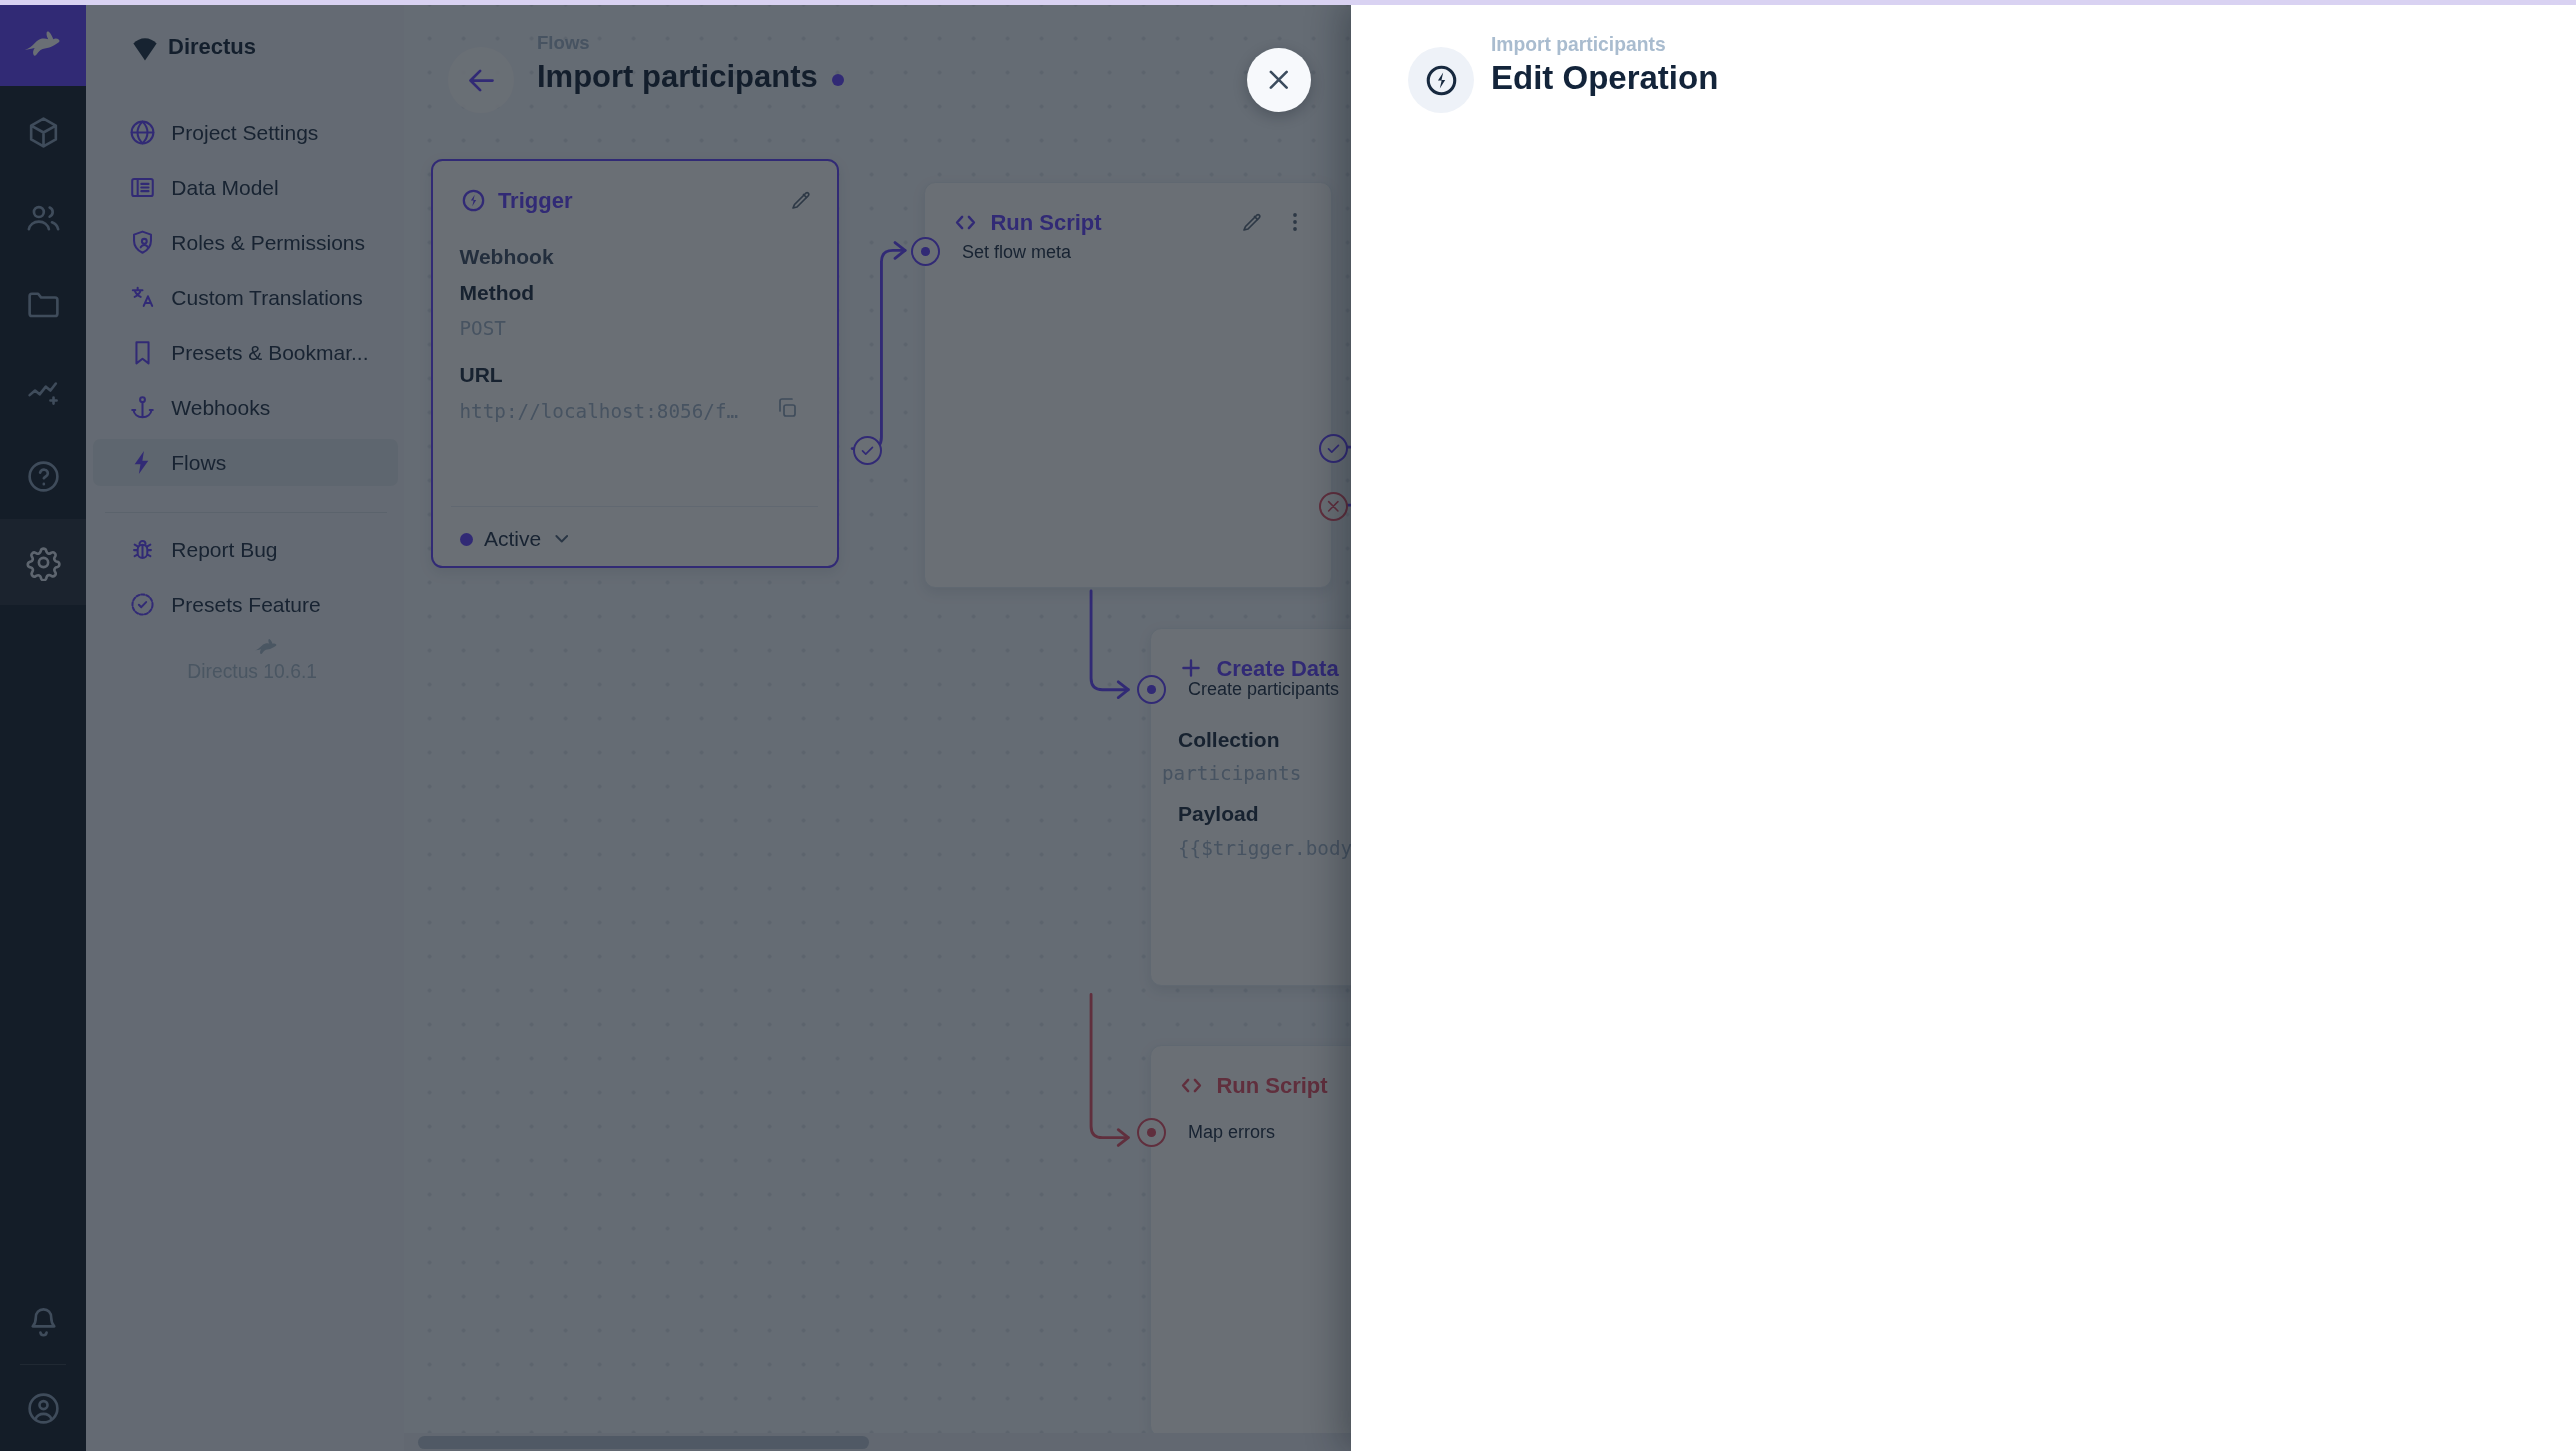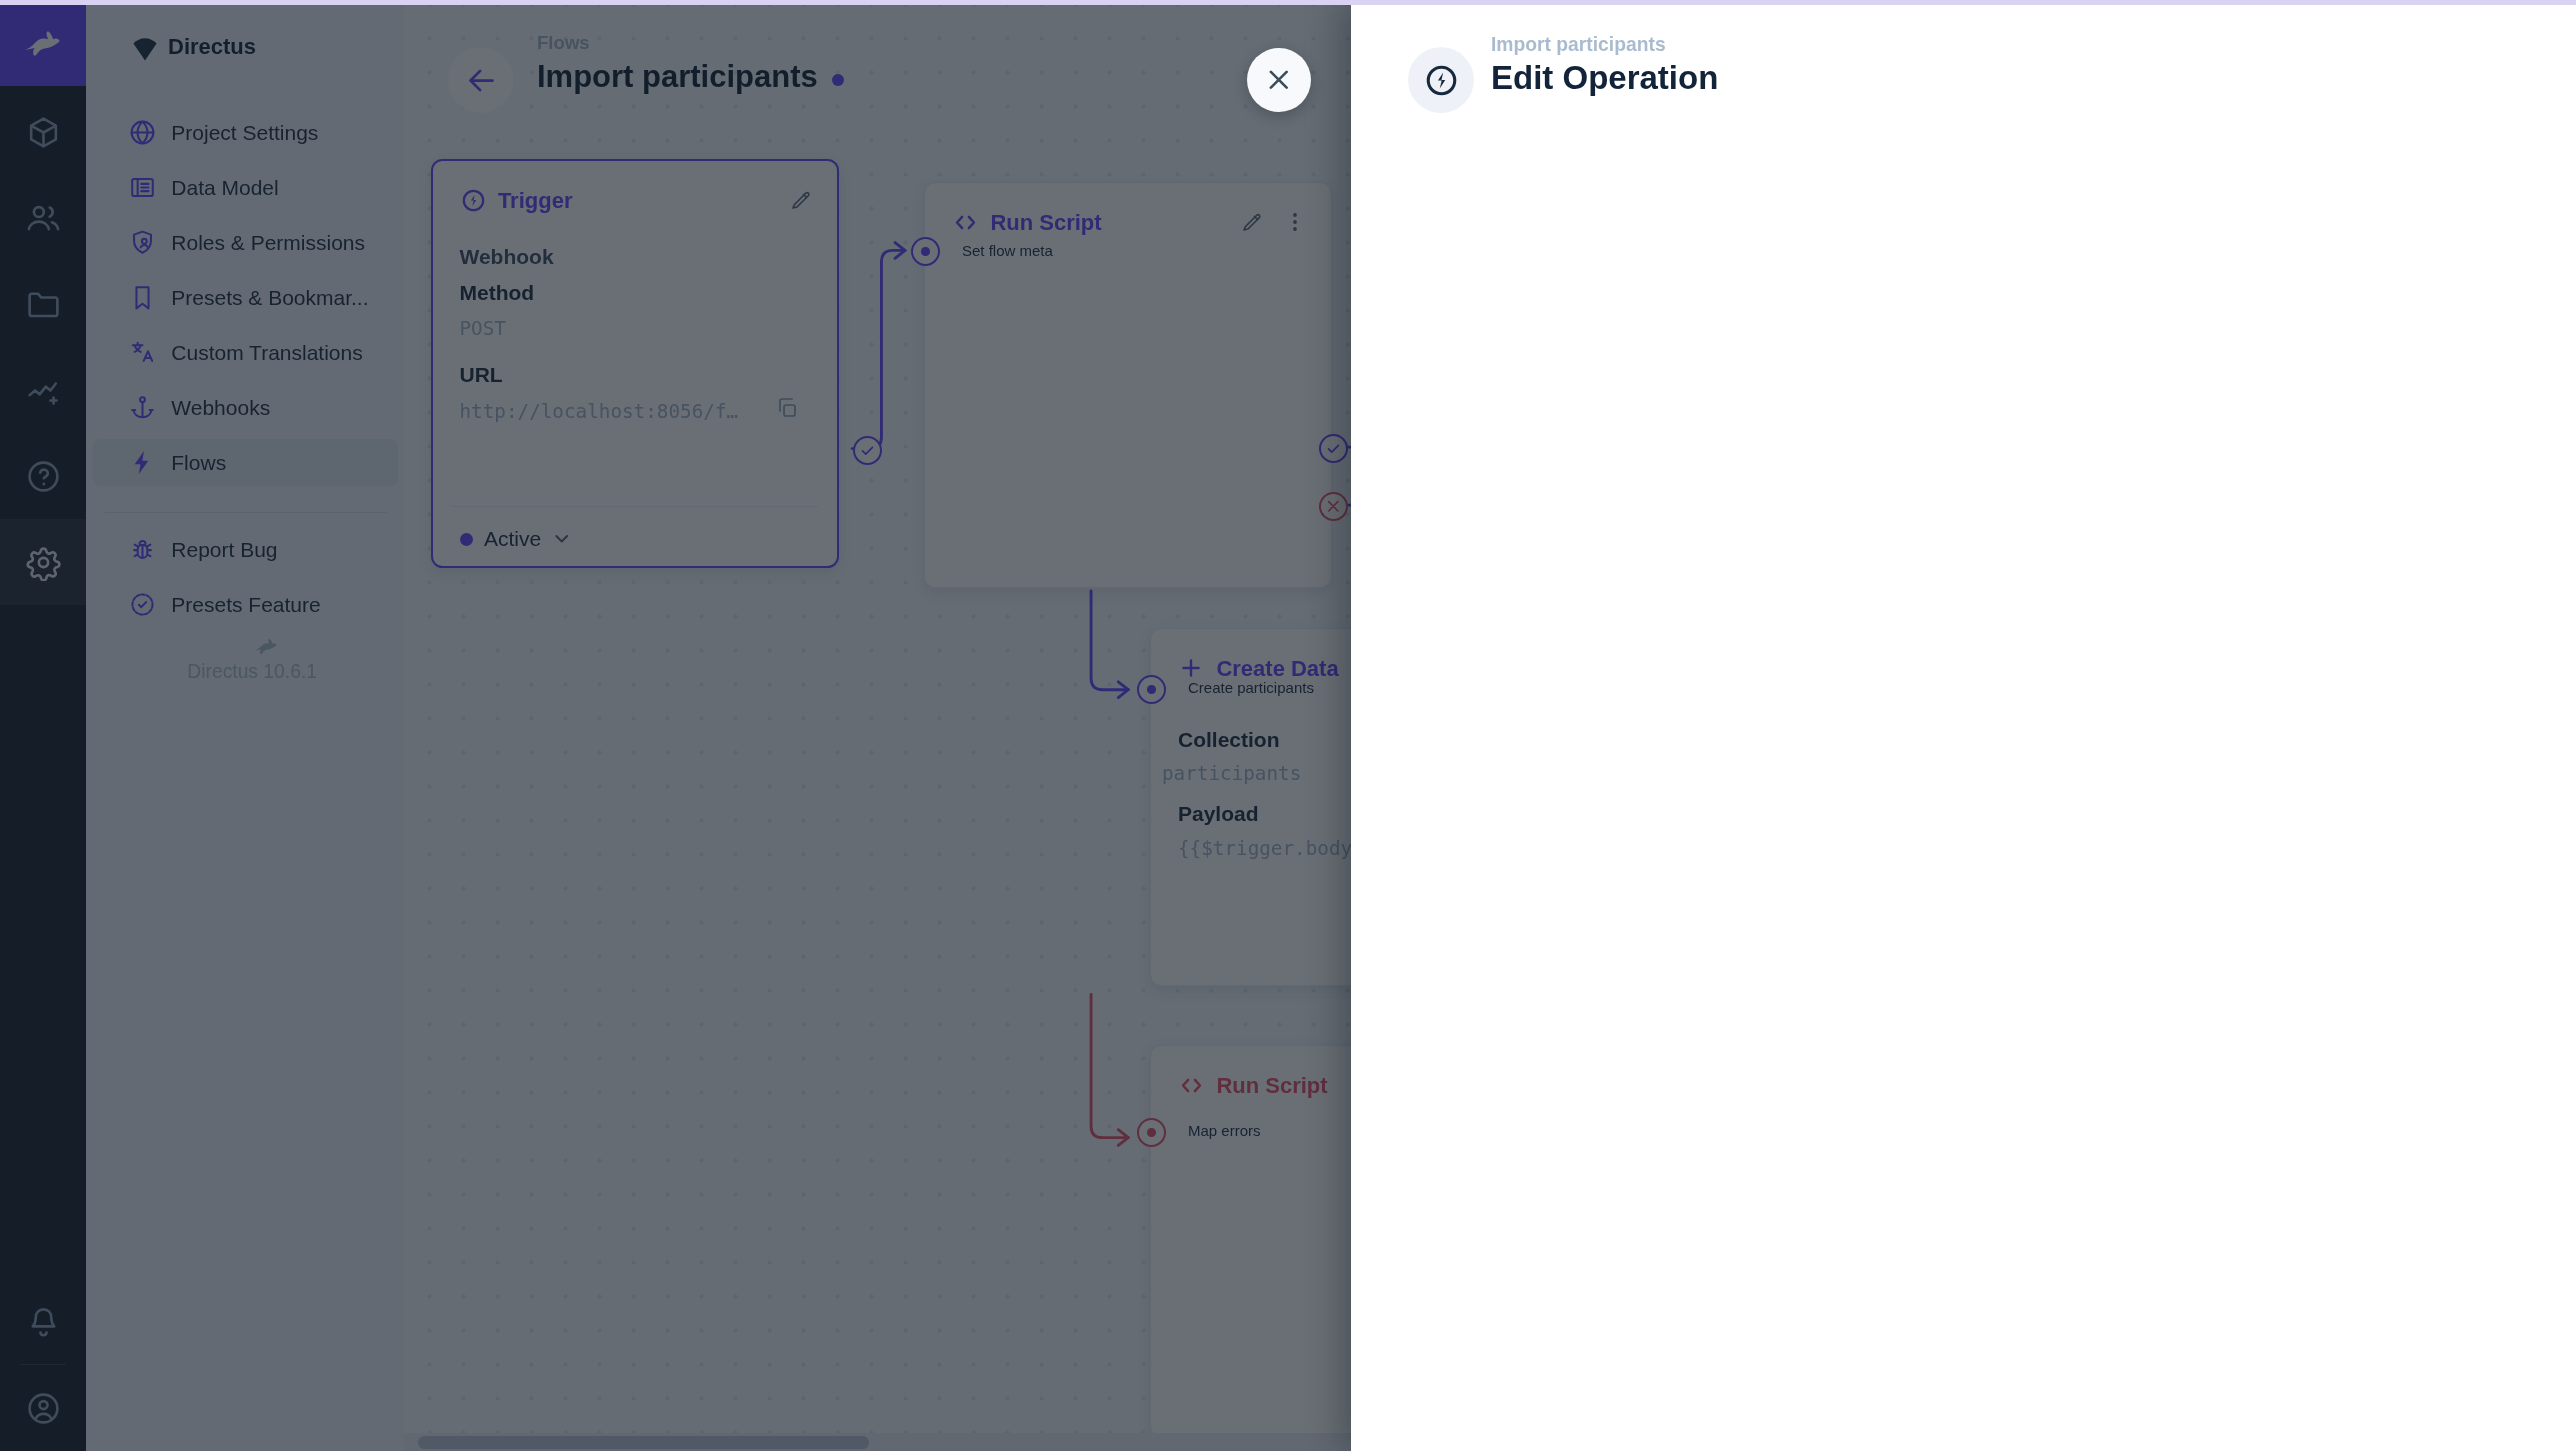--- a/index.html
+++ b/index.html
@@ -66,21 +66,21 @@
   .nval{font-size:19.3px;color:#9fb2c8;}
   .ntext{font-size:21px;color:#3f5068;font-weight:bold;}
   .conn{position:absolute;width:29px;height:29px;border-radius:50%;background:#fff;border:2.1px solid #6644ff;
         display:flex;align-items:center;justify-content:center;color:#6644ff;}
   .conn.rose{border-color:#e35169;color:#e35169;}
   .conn .cdot{width:8.6px;height:8.6px;border-radius:50%;background:currentColor;}
   .trig-divider{position:absolute;left:18.6px;right:18.6px;background:#e7edf4;height:1.4px;}
   .status-row{position:absolute;left:27px;display:flex;align-items:center;font-size:21px;color:#22334a;}
   .status-dot{width:13px;height:13px;border-radius:50%;background:#6644ff;margin-right:11.4px;}
   .status-row .chev{width:21.5px;height:21.5px;margin-left:10px;color:#51657c;}
-  .inp-row{position:absolute;display:flex;align-items:flex-end;font-size:15px;color:#22334a;}
+  .inp-row{position:absolute;display:flex;align-items:flex-end;font-size:18px;color:#22334a;}
 
   .scrollbar{position:absolute;left:0;top:1433px;width:947px;height:18.6px;background:#e8edf4;}
   .scroll-thumb{position:absolute;left:14.3px;top:2.9px;width:451px;height:13px;border-radius:6.4px;background:#b9c4d3;}
 
   
   .overlay{position:absolute;left:0;top:0;width:1351px;height:1451px;background:rgba(19,27,37,.63);z-index:40;}
   .close-btn{position:absolute;left:1247px;top:48px;width:64px;height:64px;border-radius:50%;background:#f7f9fc;
              box-shadow:0 4.3px 14.3px rgba(10,20,30,.25);display:flex;align-items:center;justify-content:center;
              color:#3c4c5e;z-index:55;}
 
@@ -321,32 +321,32 @@
           <span class="nicon">
             <svg class="ic" width="29" height="29" viewBox="0 0 40 40">
               <use href="#i-shield"></use>
             </svg>
           </span>
           <span class="nlabel">Roles &amp; Permissions</span>
         </div>
         <div class="nav-item">
           <span class="nicon">
             <svg class="ic" width="29" height="29" viewBox="0 0 40 40">
+              <use href="#i-translate"></use>
+            </svg>
+          </span>
+          <span class="nlabel">Custom Translations</span>
+        </div>
+        <div class="nav-item">
+          <span class="nicon">
+            <svg class="ic" width="29" height="29" viewBox="0 0 40 40">
               <use href="#i-bookmark"></use>
             </svg>
           </span>
           <span class="nlabel">Presets &amp; Bookmar...</span>
-        </div>
-        <div class="nav-item">
-          <span class="nicon">
-            <svg class="ic" width="29" height="29" viewBox="0 0 40 40">
-              <use href="#i-translate"></use>
-            </svg>
-          </span>
-          <span class="nlabel">Custom Translations</span>
         </div>
         <div class="nav-item">
           <span class="nicon">
             <svg class="ic" width="29" height="29" viewBox="0 0 40 40">
               <use href="#i-anchor"></use>
             </svg>
           </span>
           <span class="nlabel">Webhooks</span>
         </div>
         <div class="nav-item active">

